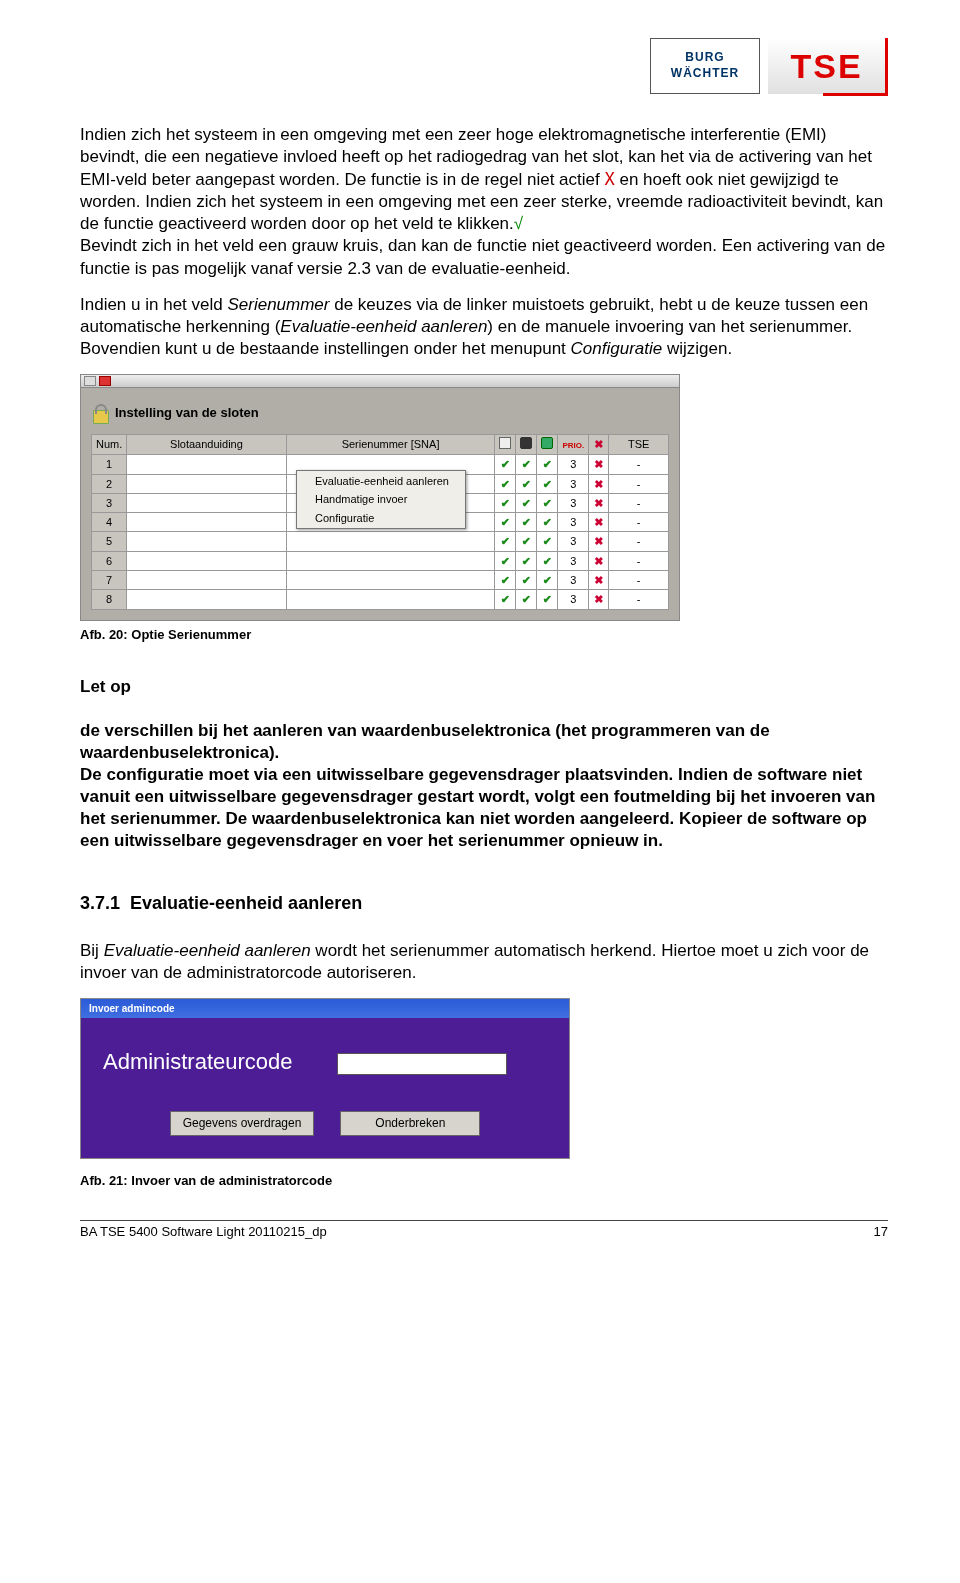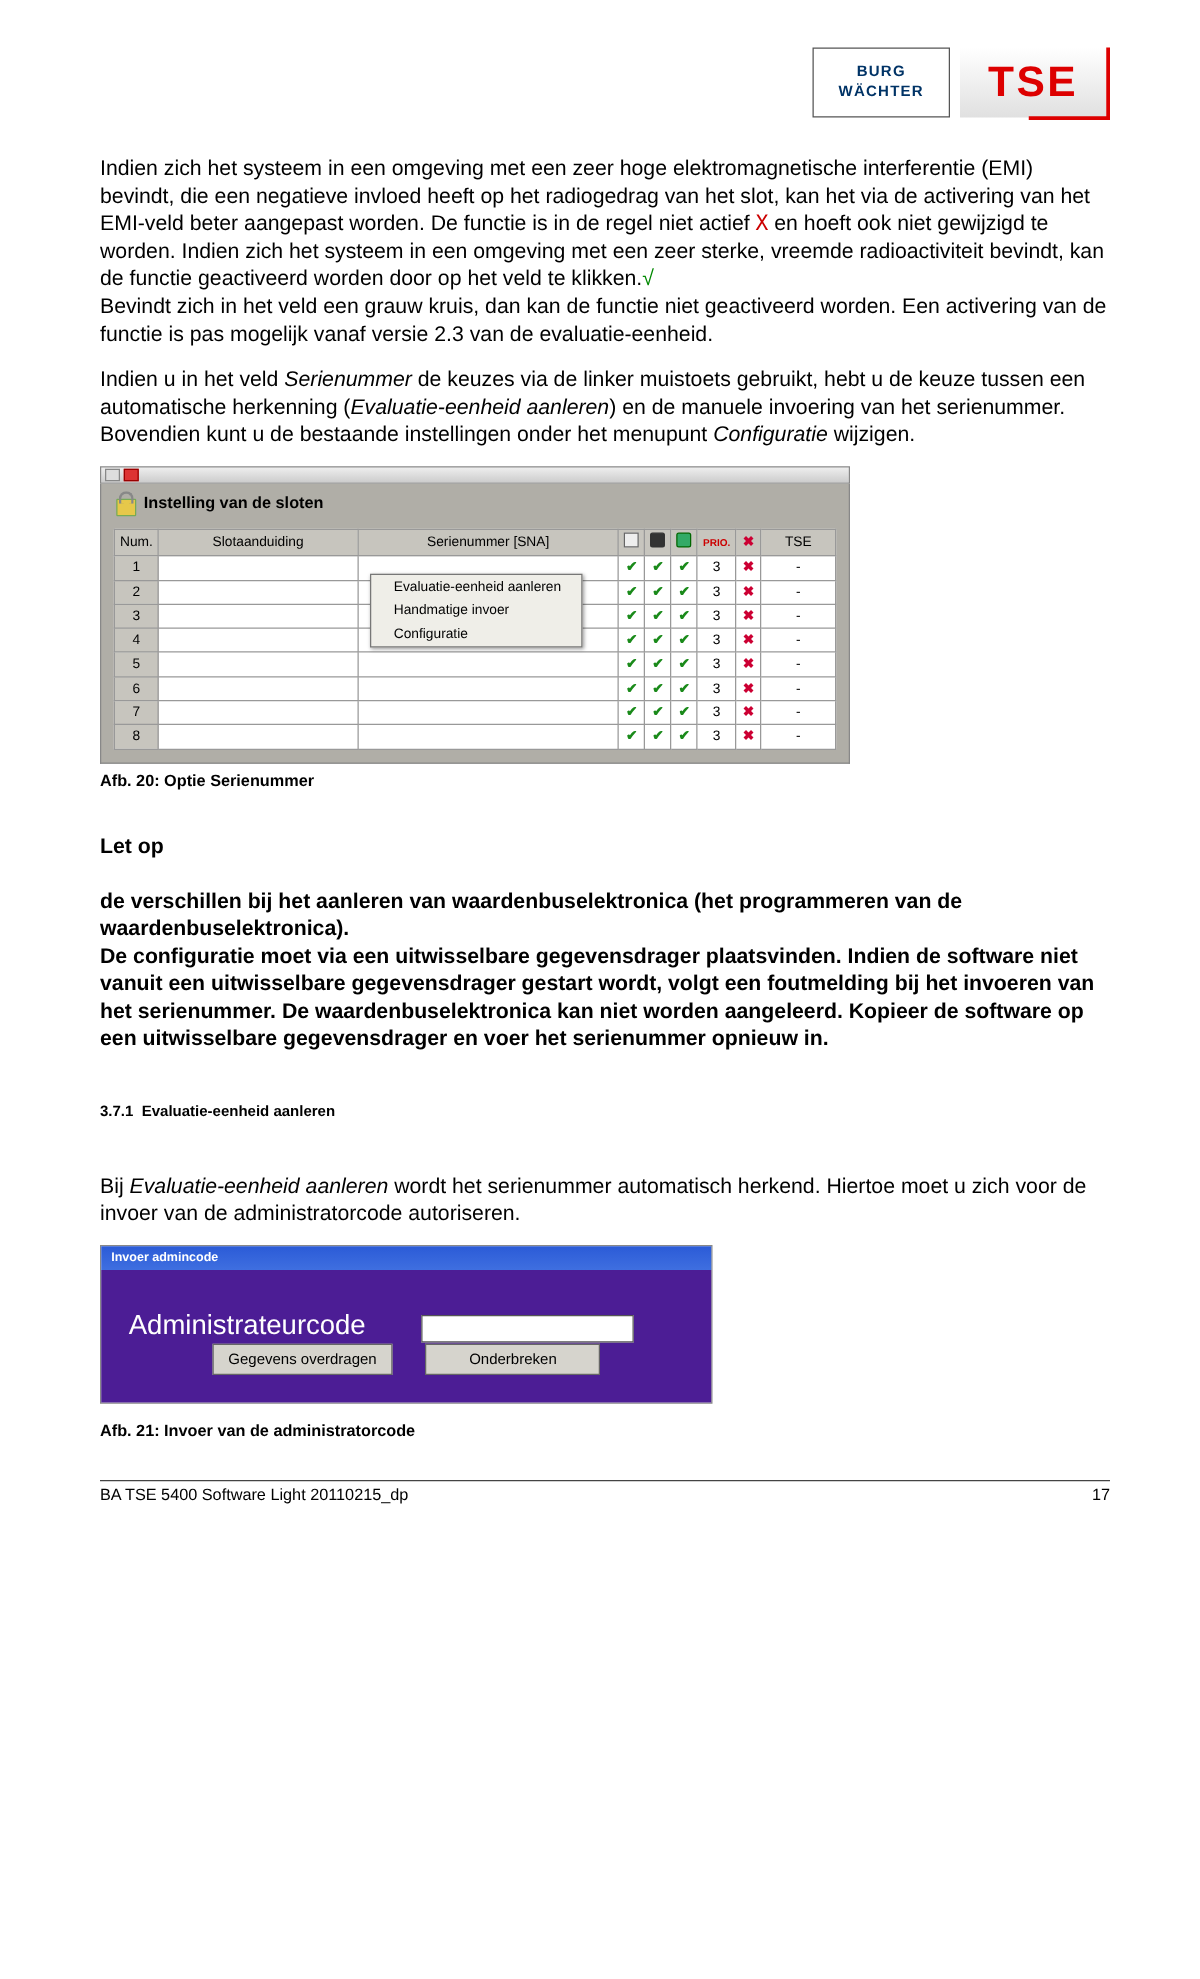--- a/index.html
+++ b/index.html
@@ -31,38 +31,38 @@
     border-right: 3px solid #d00;
   }
   .tse-logo::after {
     content: ""; position: absolute; bottom: -2px; left: 55px; right: -3px; height: 3px; background: #d00;
   }
   p { margin: 0 0  0; }
   .para { margin-bottom: 14px; }
   .ital { font-style: italic; }
   .bold { font-weight: bold; }
   .caption { font-size: 13px; font-weight: bold; margin-top: 6px; }
-  .sect-h { font-weight: bold; font-family: Arial, sans-serif; font-size: 12px; margin: 40px 0 40px; }
+  .sect-h { font-weight: bold; font-family: Arial, sans-serif; font-size: 18px; margin: 40px 0 24px; }
   .footer {
     margin-top: 30px; border-top: 1px solid #444; padding-top: 3px;
     display: flex; justify-content: space-between; font-size: 13px;
   }
 
   
   .shot1 {
     width: 600px; margin-top: 6px; margin-bottom: 4px; font-family: Tahoma, Arial, sans-serif;
     font-size: 12px;
   }
   .tb1 {
     height: 14px; background: linear-gradient(#eee,#ccc);
     border: 1px solid #888; display: flex; align-items: center; gap: 3px; padding: 0 3px;
   }
   .tb1 .sq { width: 12px; height: 10px; border: 1px solid #888; background: #ddd; }
   .tb1 .sq.r { background: #d33; border-color: #900; }
-  .shot1-body { background: #b0aea7; padding: 0 10px 10px; border: 1px solid #888; border-top: none; }
+  .shot1-body { background: #b0aea7; padding: 10px 10px 10px; border: 1px solid #888; border-top: none; }
   .shot1-title-row { display: flex; align-items: center; gap: 6px; padding: 6px 0 10px; }
   .lock-ico {
     width: 18px; height: 20px; position: relative;
   }
   .lock-ico::before { content:""; position:absolute; left:2px; top:6px; width:14px; height:12px; background:#e6c84a; border:1px solid #7a5; border-radius:1px; }
   .lock-ico::after { content:""; position:absolute; left:4px; top:0; width:8px; height:8px; border:2px solid #888; border-bottom:none; border-radius:6px 6px 0 0; }
   .shot1-title { font-weight: bold; color: #000; font-size: 13px; }
   .slot-table { width: 100%; border-collapse: collapse; background: #fff; }
   .slot-table th, .slot-table td { border: 1px solid #999; font-size: 11px; padding: 2px 4px; height: 18px; }
   .slot-table th { background: #c7c5be; font-weight: normal; text-align: center; }
@@ -96,21 +96,21 @@
   .shot2-title {
     background: linear-gradient(#2b5bd7,#3f6fe0); color: #fff;
     font-size: 10px; font-weight: bold; padding: 3px 8px;
   }
   .shot2-body { background: #4c1d95; padding: 30px 22px 22px; }
   .shot2-label { font-size: 22px; font-family: Arial; color: #fff; margin-bottom: 10px; }
   .shot2-input {
     width: 170px; height: 22px; background: #fff; border: 1px solid #555;
     display: inline-block; vertical-align: middle; margin-left: 40px;
   }
-  .shot2-btns { display: flex; justify-content: center; gap: 26px; }
+  .shot2-btns { display: flex; justify-content: center; gap: 26px; margin-top: 34px; }
   .shot2-btn {
     background: #d6d4cd; border: 1px solid #666; padding: 4px 12px;
     font-size: 12px; min-width: 140px; text-align: center;
     font-family: Tahoma, Arial, sans-serif;
   }
 </style>
 </head>
 <body>
 
 <div class="logo-bar">

